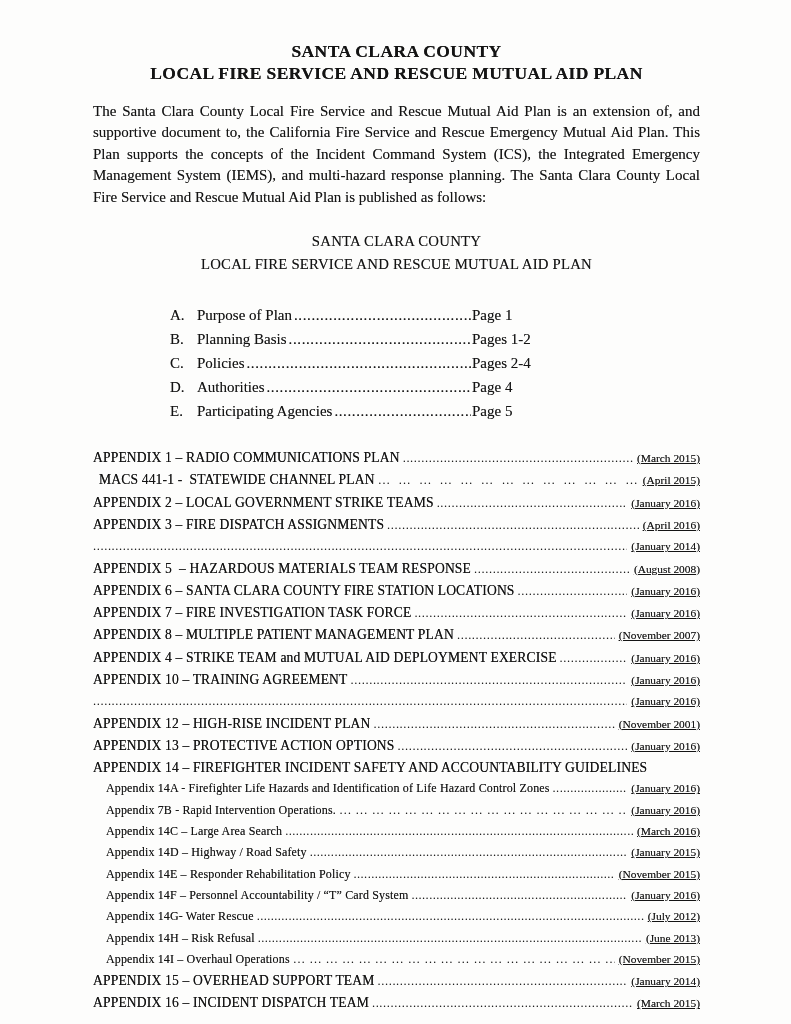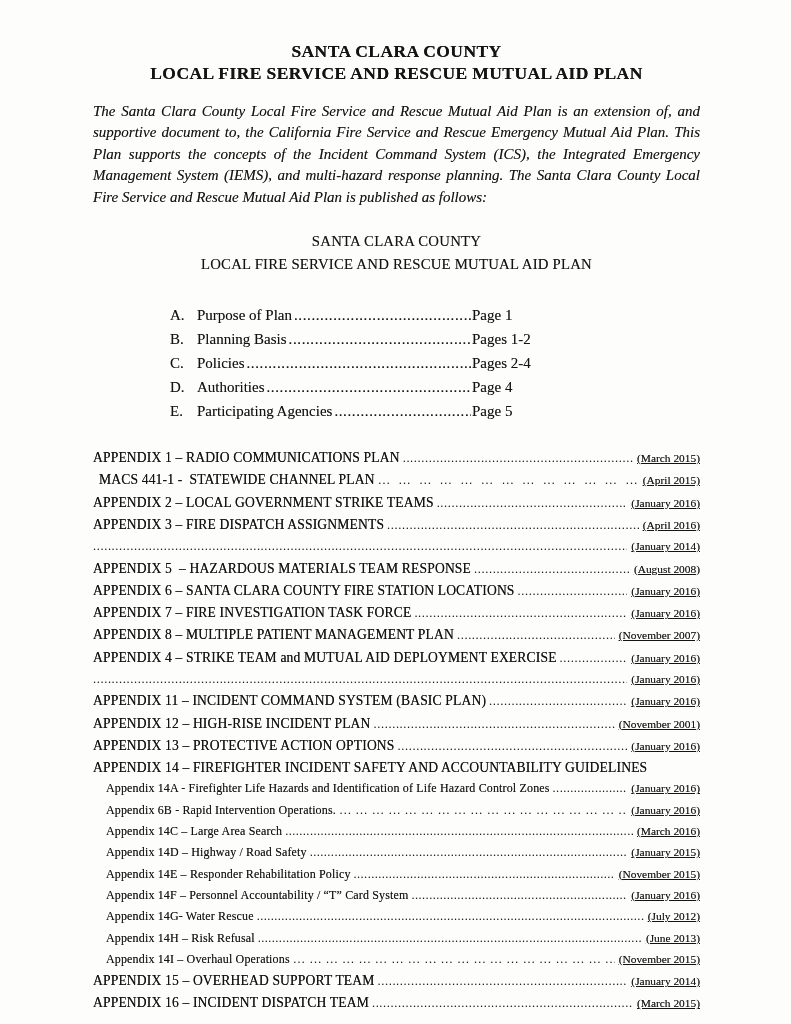--- a/index.html
+++ b/index.html
@@ -28,21 +28,20 @@
     text-shadow: 0 0 0.6px rgba(0,0,0,0.75);
   }
 
   
   .intro {
     margin-top: 17px;
     font-size: 15px;
     line-height: 21.4px;
     text-align: justify;
     text-shadow: 0 0 0.3px rgba(0,0,0,0.45);
-    font-style: italic;
   }
 
   
   .subheader {
     margin-top: 22px;
     text-align: center;
     font-size: 14.8px;
     line-height: 23px;
     letter-spacing: 0.2px;
     text-shadow: 0 0 0.3px rgba(0,0,0,0.45);
@@ -198,25 +197,25 @@
         <span class="app-label">APPENDIX 8 – MULTIPLE PATIENT MANAGEMENT PLAN</span>
         <span class="dots"></span>
         <span class="app-date">(November 2007)</span>
       </div>
       <div class="toc-row main">
         <span class="app-label">APPENDIX 4 – STRIKE TEAM and MUTUAL AID DEPLOYMENT EXERCISE</span>
         <span class="dots"></span>
         <span class="app-date">(January 2016)</span>
       </div>
       <div class="toc-row main">
-        <span class="dots"></span>
-        <span class="app-date">(January 2016)</span>
-      </div>
-      <div class="toc-row main">
-        <span class="app-label">APPENDIX 11 – INCIDENT COMMAND SYSTEM (BASIC PLAN)</span>
+        <span class="app-label">APPENDIX 10 – TRAINING AGREEMENT</span>
+        <span class="dots"></span>
+        <span class="app-date">(January 2016)</span>
+      </div>
+      <div class="toc-row main">
         <span class="dots"></span>
         <span class="app-date">(January 2016)</span>
       </div>
       <div class="toc-row main">
         <span class="app-label">APPENDIX 12 – HIGH-RISE INCIDENT PLAN</span>
         <span class="dots"></span>
         <span class="app-date">(November 2001)</span>
       </div>
       <div class="toc-row main">
         <span class="app-label">APPENDIX 13 – PROTECTIVE ACTION OPTIONS</span>
@@ -225,21 +224,21 @@
       </div>
       <div class="toc-row main">
         <span class="app-label">APPENDIX 14 – FIREFIGHTER INCIDENT SAFETY AND ACCOUNTABILITY GUIDELINES</span>
       </div>
       <div class="toc-row sub">
         <span class="app-label">Appendix 14A - Firefighter Life Hazards and Identification of Life Hazard Control Zones</span>
         <span class="dots"></span>
         <span class="app-date">(January 2016)</span>
       </div>
       <div class="toc-row sub">
-        <span class="app-label">Appendix 6B - Rapid Intervention Operations.</span>
+        <span class="app-label">Appendix 7B - Rapid Intervention Operations.</span>
         <span class="dots spaced"></span>
         <span class="app-date">(January 2016)</span>
       </div>
       <div class="toc-row sub">
         <span class="app-label">Appendix 14C – Large Area Search</span>
         <span class="dots"></span>
         <span class="app-date">(March 2016)</span>
       </div>
       <div class="toc-row sub">
         <span class="app-label">Appendix 14D – Highway / Road Safety</span>

